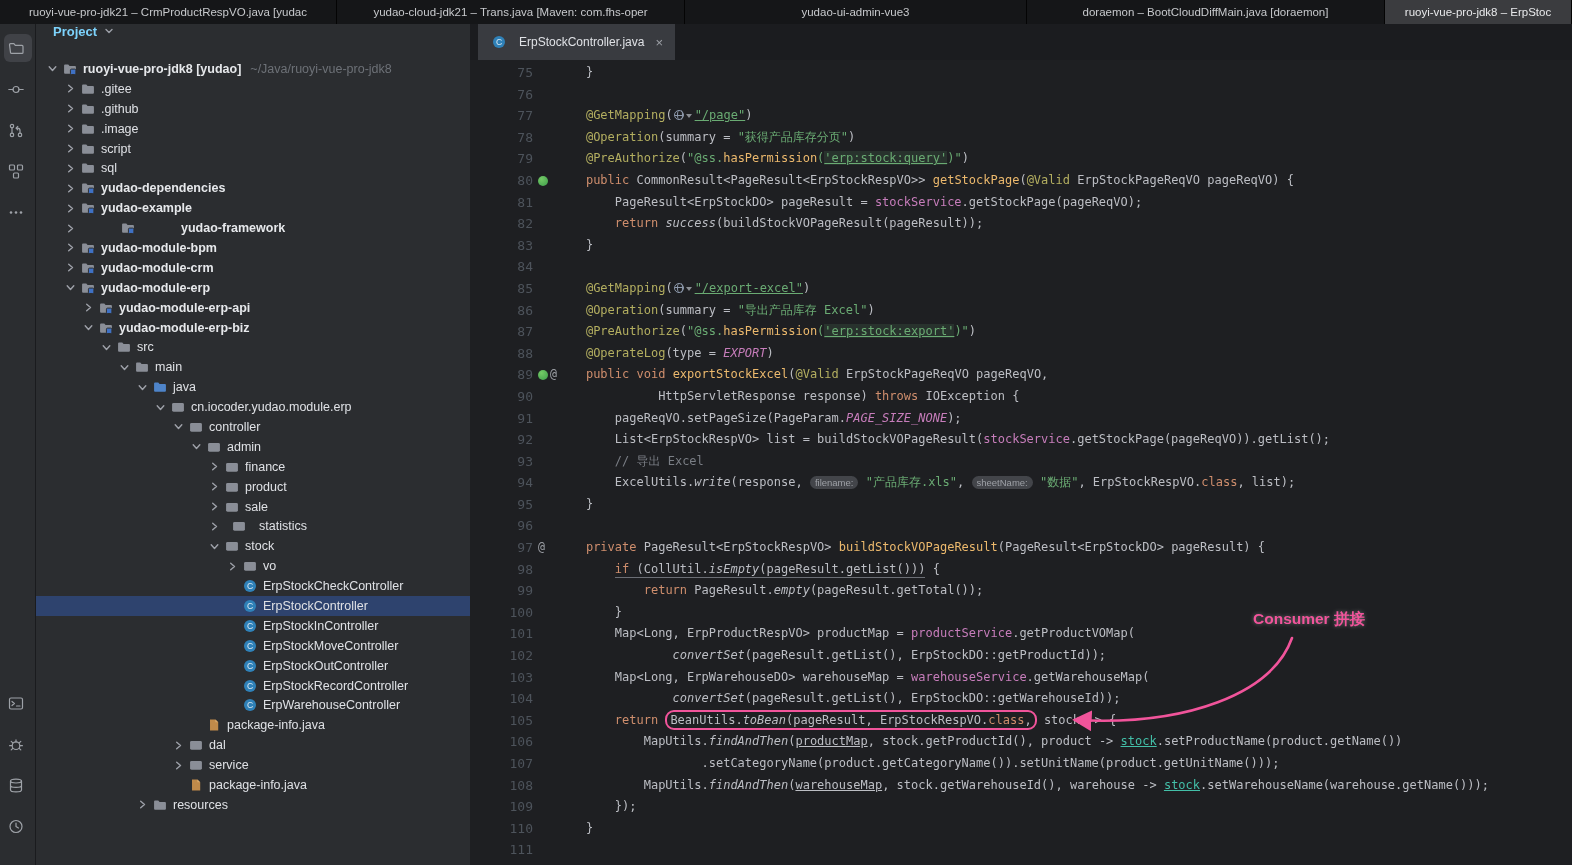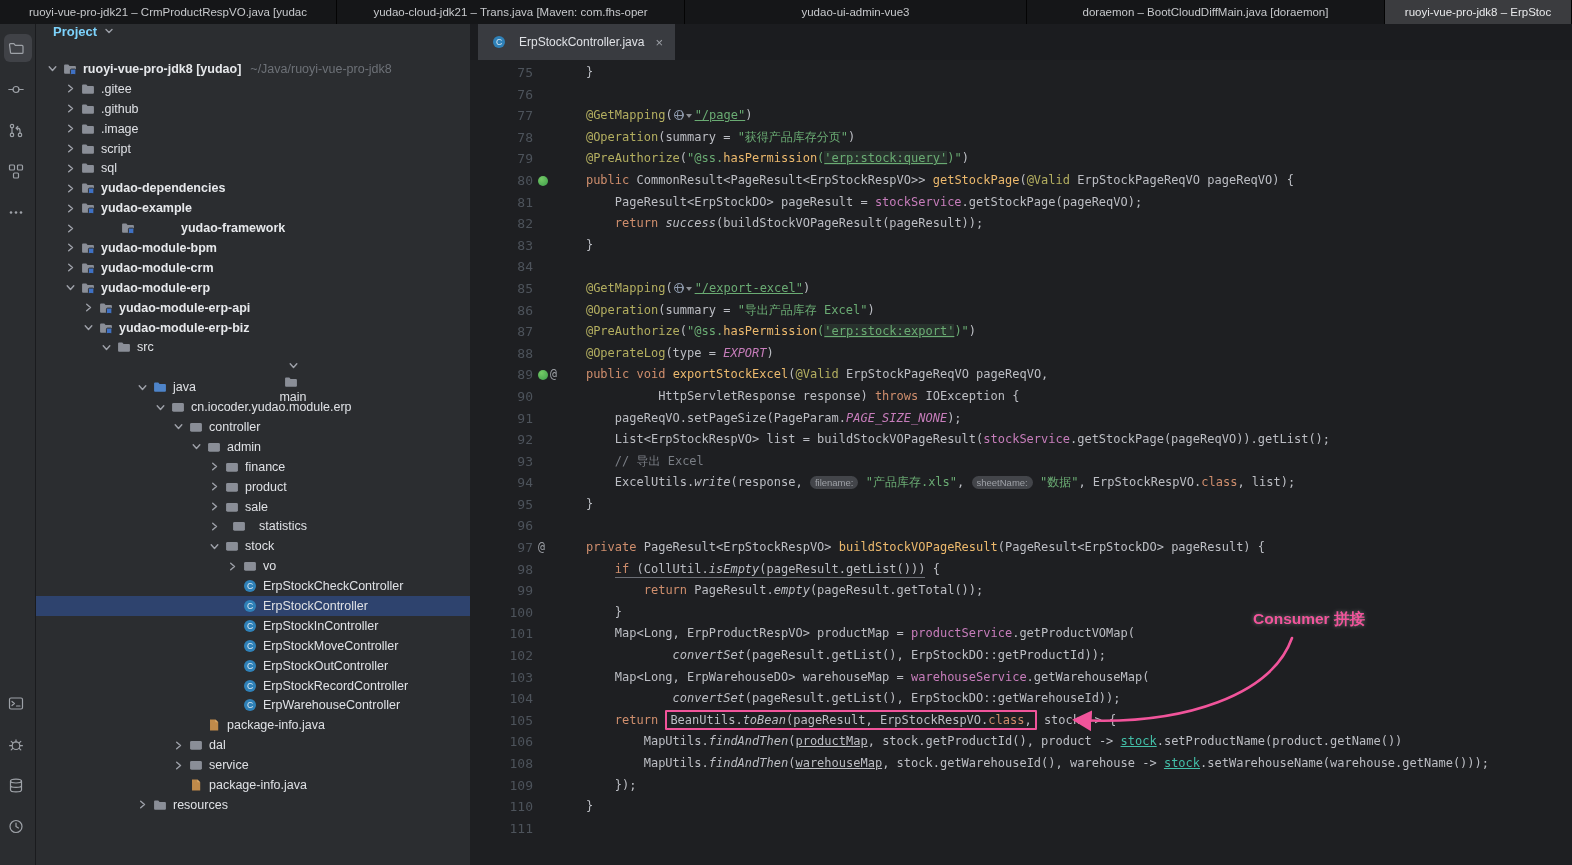--- a/index.html
+++ b/index.html
@@ -61,21 +61,21 @@
   .tk-com{color:#7a7e85}
   .tk-fld{color:#c77dbb}
   .tk-cst{color:#c77dbb;font-style:italic}
   .tk-mdecl{color:#ecb96d}
   .tk-itl{color:#bcbec4;font-style:italic}
   .tk-teal{color:#43bfa8;text-decoration:underline}
   .tk-undl{color:#bcbec4;text-decoration:underline}
   .tk-pill{background:#43454a;color:#9da0a6;border-radius:8px;font-size:9.5px;padding:1px 5px;
     font-family:"Liberation Sans",sans-serif}
   .u-line{border-bottom:1px solid #6b6e75;padding-bottom:1px}
-  .code-box{border:2px solid var(--pink);border-radius:1px;padding:1px 3px}
+  .code-box{border:2px solid var(--pink);border-radius:9px;padding:1px 3px}
 
   .icon-globe{display:inline-block;width:10px;height:10px;border:1px solid #8d99ab;border-radius:50%;
     position:relative;vertical-align:-1px;margin:0 1px 0 1px}
   .icon-globe::before{content:"";position:absolute;left:0;right:0;top:3.5px;border-top:1px solid #8d99ab}
   .icon-globe::after{content:"";position:absolute;left:2.5px;top:-1px;bottom:-1px;width:3.5px;
     border-left:1px solid #8d99ab;border-right:1px solid #8d99ab;border-radius:50%}
   .globe-chev{display:inline-block;width:0;height:0;border-left:3px solid transparent;
     border-right:3px solid transparent;border-top:4px solid #8a8e94;margin:0 3px 0 1px;vertical-align:1px}
 
   .g-run{width:10px;height:10px;border-radius:50%;flex:none;
@@ -385,21 +385,21 @@
               <path d="M3.7 2.2 L7.5 5.5 L3.7 8.8"></path>
             </svg>
           </span>
           <span class="ic">
             <svg width="14" height="14" viewBox="0 0 13 13">
               <path d="M1 3.2 q0-.9.9-.9 h3 l1.2 1.4 h5 q.9 0 .9.9 v5.3 q0 .9-.9.9 H1.9 q-.9 0-.9-.9 z" fill="#8a8e97"></path>
             </svg>
           </span>
           <span class="tlabel">src</span>
         </div>
-        <div class="tree-row" style="padding-left: 80px; flex-direction: column;">
+        <div class="tree-row" style="padding-left: 80px;">
           <span class="chev down">
             <svg width="11" height="11" viewBox="0 0 11 11" fill="none" stroke="#9da0a8" stroke-width="1.4" stroke-linecap="round" stroke-linejoin="round">
               <path d="M3.7 2.2 L7.5 5.5 L3.7 8.8"></path>
             </svg>
           </span>
           <span class="ic">
             <svg width="14" height="14" viewBox="0 0 13 13">
               <path d="M1 3.2 q0-.9.9-.9 h3 l1.2 1.4 h5 q.9 0 .9.9 v5.3 q0 .9-.9.9 H1.9 q-.9 0-.9-.9 z" fill="#8a8e97"></path>
             </svg>
           </span>
@@ -707,20 +707,21 @@
           <div class="code-line"><span class="ln">97</span><span class="gut"><span class="g-at">@</span></span><span class="codetxt"><span class="tk-pl">    </span><span class="tk-kw">private</span><span class="tk-pl"> PageResult&lt;ErpStockRespVO&gt; </span><span class="tk-mdecl">buildStockVOPageResult</span><span class="tk-pl">(PageResult&lt;ErpStockDO&gt; pageResult) {</span></span></div>
           <div class="code-line"><span class="ln">98</span><span class="gut"></span><span class="codetxt"><span class="tk-pl">        </span><span class="u-line"><span class="tk-kw">if</span><span class="tk-pl"> (CollUtil.</span><span class="tk-itl">isEmpty</span><span class="tk-pl">(pageResult.getList()))</span></span><span class="tk-pl"> {</span></span></div>
           <div class="code-line"><span class="ln">99</span><span class="gut"></span><span class="codetxt"><span class="tk-pl">            </span><span class="tk-kw">return</span><span class="tk-pl"> PageResult.</span><span class="tk-itl">empty</span><span class="tk-pl">(pageResult.getTotal());</span></span></div>
           <div class="code-line"><span class="ln">100</span><span class="gut"></span><span class="codetxt"><span class="tk-pl">        }</span></span></div>
           <div class="code-line"><span class="ln">101</span><span class="gut"></span><span class="codetxt"><span class="tk-pl">        Map&lt;Long, ErpProductRespVO&gt; productMap = </span><span class="tk-fld">productService</span><span class="tk-pl">.getProductVOMap(</span></span></div>
           <div class="code-line"><span class="ln">102</span><span class="gut"></span><span class="codetxt"><span class="tk-pl">                </span><span class="tk-itl">convertSet</span><span class="tk-pl">(pageResult.getList(), ErpStockDO::getProductId));</span></span></div>
           <div class="code-line"><span class="ln">103</span><span class="gut"></span><span class="codetxt"><span class="tk-pl">        Map&lt;Long, ErpWarehouseDO&gt; warehouseMap = </span><span class="tk-fld">warehouseService</span><span class="tk-pl">.getWarehouseMap(</span></span></div>
           <div class="code-line"><span class="ln">104</span><span class="gut"></span><span class="codetxt"><span class="tk-pl">                </span><span class="tk-itl">convertSet</span><span class="tk-pl">(pageResult.getList(), ErpStockDO::getWarehouseId));</span></span></div>
           <div class="code-line"><span class="ln">105</span><span class="gut"></span><span class="codetxt"><span class="tk-pl">        </span><span class="tk-kw">return</span><span class="tk-pl"> </span><span class="code-box"><span class="tk-pl">BeanUtils.</span><span class="tk-itl">toBean</span><span class="tk-pl">(pageResult, ErpStockRespVO.</span><span class="tk-kw">class</span><span class="tk-pl">,</span></span><span class="tk-pl"> stock -&gt; {</span></span></div>
           <div class="code-line"><span class="ln">106</span><span class="gut"></span><span class="codetxt"><span class="tk-pl">            MapUtils.</span><span class="tk-itl">findAndThen</span><span class="tk-pl">(</span><span class="tk-undl">productMap</span><span class="tk-pl">, stock.getProductId(), product -&gt; </span><span class="tk-teal">stock</span><span class="tk-pl">.setProductName(product.getName())</span></span></div>
+          <div class="code-line"><span class="ln">107</span><span class="gut"></span><span class="codetxt"><span class="tk-pl">                    .setCategoryName(product.getCategoryName()).setUnitName(product.getUnitName()));</span></span></div>
           <div class="code-line"><span class="ln">108</span><span class="gut"></span><span class="codetxt"><span class="tk-pl">            MapUtils.</span><span class="tk-itl">findAndThen</span><span class="tk-pl">(</span><span class="tk-undl">warehouseMap</span><span class="tk-pl">, stock.getWarehouseId(), warehouse -&gt; </span><span class="tk-teal">stock</span><span class="tk-pl">.setWarehouseName(warehouse.getName()));</span></span></div>
           <div class="code-line"><span class="ln">109</span><span class="gut"></span><span class="codetxt"><span class="tk-pl">        });</span></span></div>
           <div class="code-line"><span class="ln">110</span><span class="gut"></span><span class="codetxt"><span class="tk-pl">    }</span></span></div>
           <div class="code-line"><span class="ln">111</span><span class="gut"></span><span class="codetxt"></span></div>
         </div>
       <div class="annotation-label" style="left:783px;top:548px">Consumer 拼接</div>
       <svg class="annotation-arrow" width="1102" height="805" viewBox="0 0 1102 805">
         <defs>
           <marker id="ah" markerWidth="9" markerHeight="9" refX="6" refY="4" orient="auto">
             <path d="M0 0 L7.5 4 L0 8 Z" fill="#f1549b"></path>

